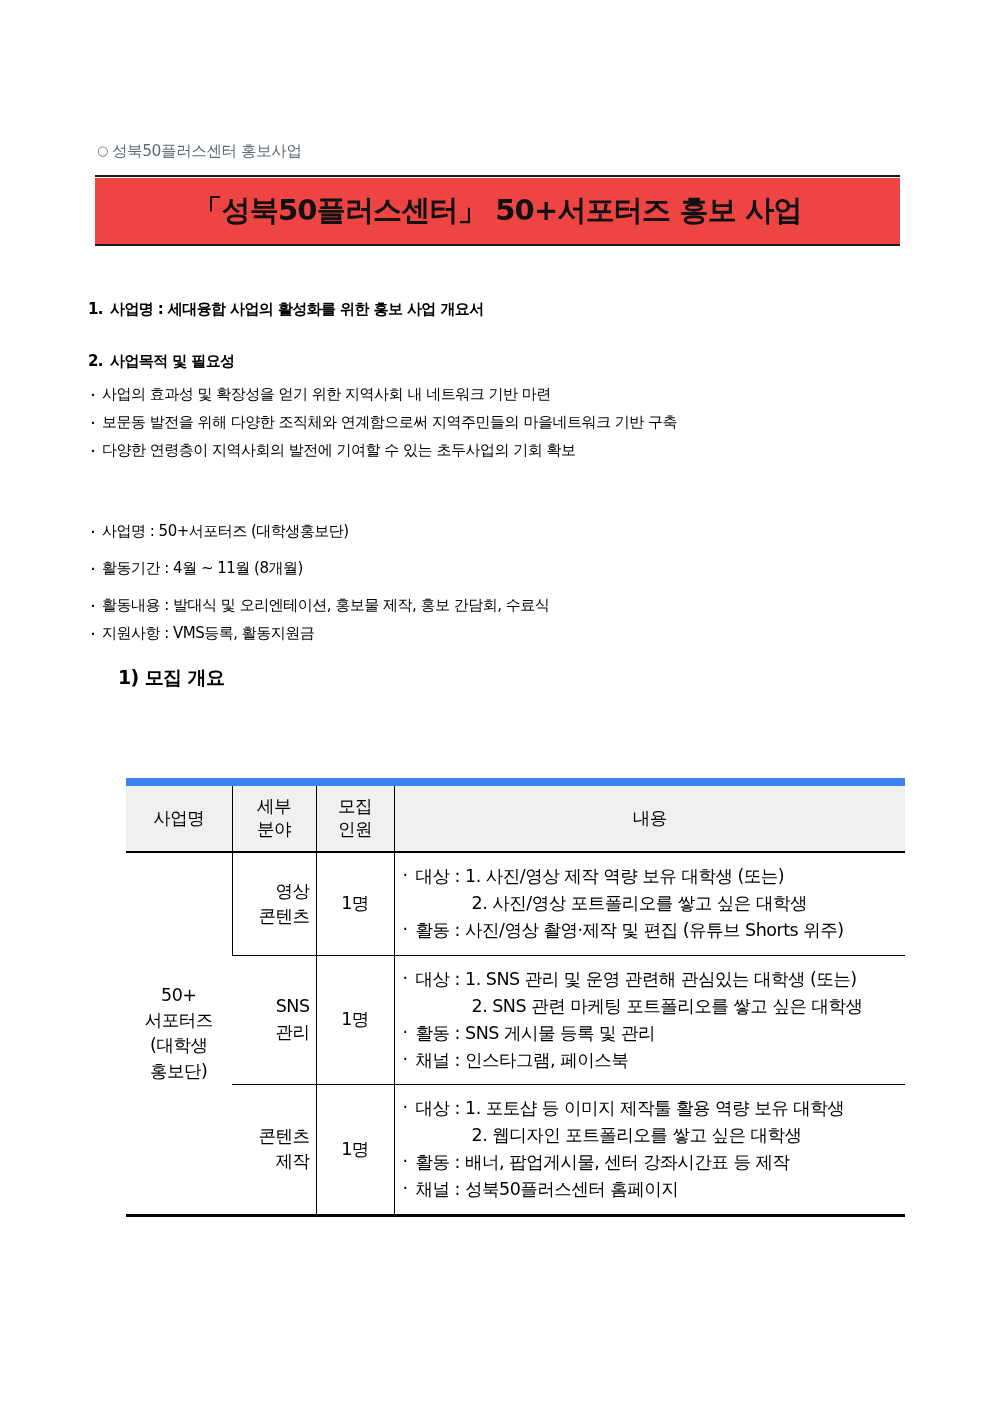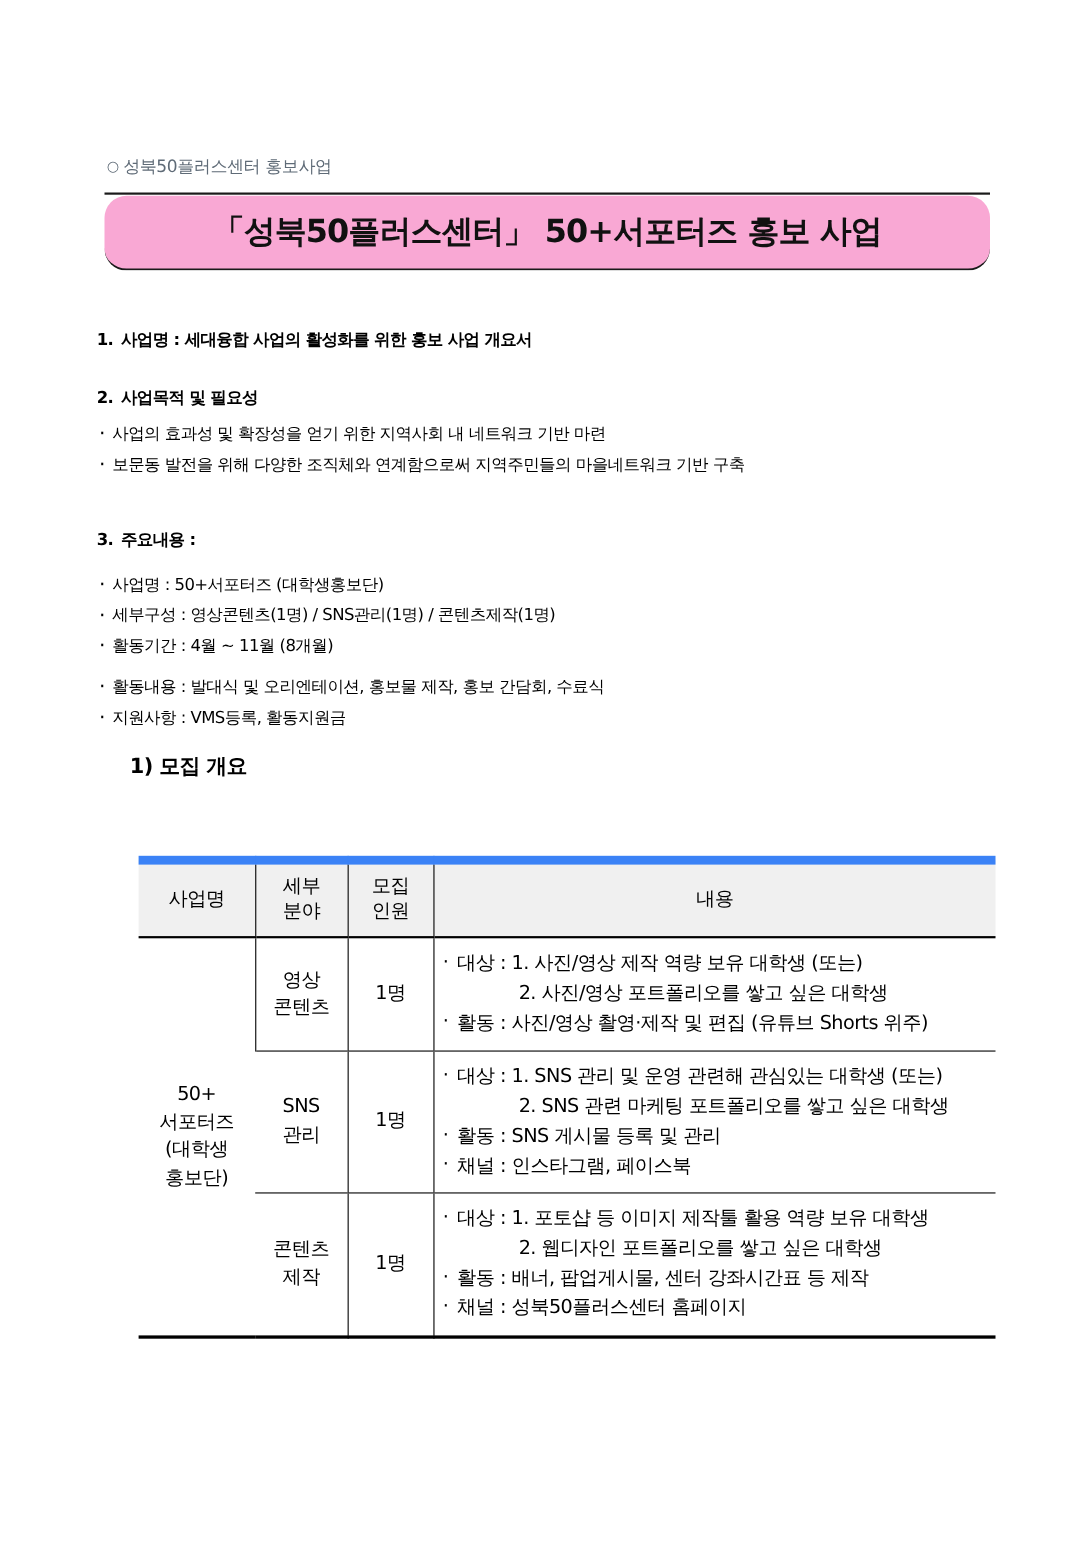--- a/index.html
+++ b/index.html
@@ -50,27 +50,26 @@
     border-top: 2px solid #1a1a1a;
   }
 
   
   .title-banner {
     position: absolute;
     left: 95px;
     top: 178px;
     width: 805px;
     height: 68px;
-    background: #f9a8d4;
+    background: #ef4444;
     display: flex;
     align-items: center;
     justify-content: center;
     border-bottom: 2px solid #1a1a1a;
     box-sizing: border-box;
-    border-radius: 20px;
   }
   .title-banner .title-text {
     font-size: 29px;
     font-weight: bold;
     letter-spacing: -0.8px;
     white-space: nowrap;
     color: #111111;
   }
 
   
@@ -172,21 +171,21 @@
     box-sizing: border-box;
   }
   table.recruit tbody td:first-child { border-left: none; }
   table.recruit tbody tr:first-child td { border-top: 2px solid #000; }
 
   td.col-name {
     text-align: center;
     line-height: 1.6;
   }
   td.col-field {
-    text-align: center;
+    text-align: right;
     line-height: 1.5;
   }
   td.col-count {
     text-align: center;
   }
   td.col-detail {
     text-align: left;
     padding-left: 16px;
     padding-top: 12px;
     padding-bottom: 12px;
@@ -234,30 +233,27 @@
     <div class="gap-lg"></div>
 
     <p class="sec-head">
       <span class="num">2.</span><span>사업목적 및 필요성</span>
     </p>
     <div class="gap-sm"></div>
     <p class="bullet-line">사업의 효과성 및 확장성을 얻기 위한 지역사회 내 네트워크 기반 마련</p>
     <div class="row-space"></div>
     <p class="bullet-line">보문동 발전을 위해 다양한 조직체와 연계함으로써 지역주민들의 마을네트워크 기반 구축</p>
     <div class="row-space"></div>
+    <p class="bullet-line">다양한 연령층이 지역사회의 발전에 기여할 수 있는 초두사업의 기회 확보</p>
 
     <div class="gap-xl"></div>
 
-    <p class="sec-head">
-      <span class="num">3.</span><span>주요내용 :</span>
-    </p>
     <div class="gap-md"></div>
     <p class="bullet-line">사업명 : 50+서포터즈 (대학생홍보단)</p>
     <div class="row-space"></div>
-    <p class="bullet-line">세부구성 : 영상콘텐츠(1명) / SNS관리(1명) / 콘텐츠제작(1명)</p>
     <div class="row-space"></div>
     <p class="bullet-line">활동기간 : 4월 ~ 11월 (8개월)</p>
     <div class="row-space"></div>
     <div class="row-space"></div>
     <p class="bullet-line">활동내용 : 발대식 및 오리엔테이션, 홍보물 제작, 홍보 간담회, 수료식</p>
     <div class="row-space"></div>
     <p class="bullet-line">지원사항 : VMS등록, 활동지원금</p>
 
     <div class="gap-md"></div>
     <p class="sub-head">1) 모집 개요</p>

